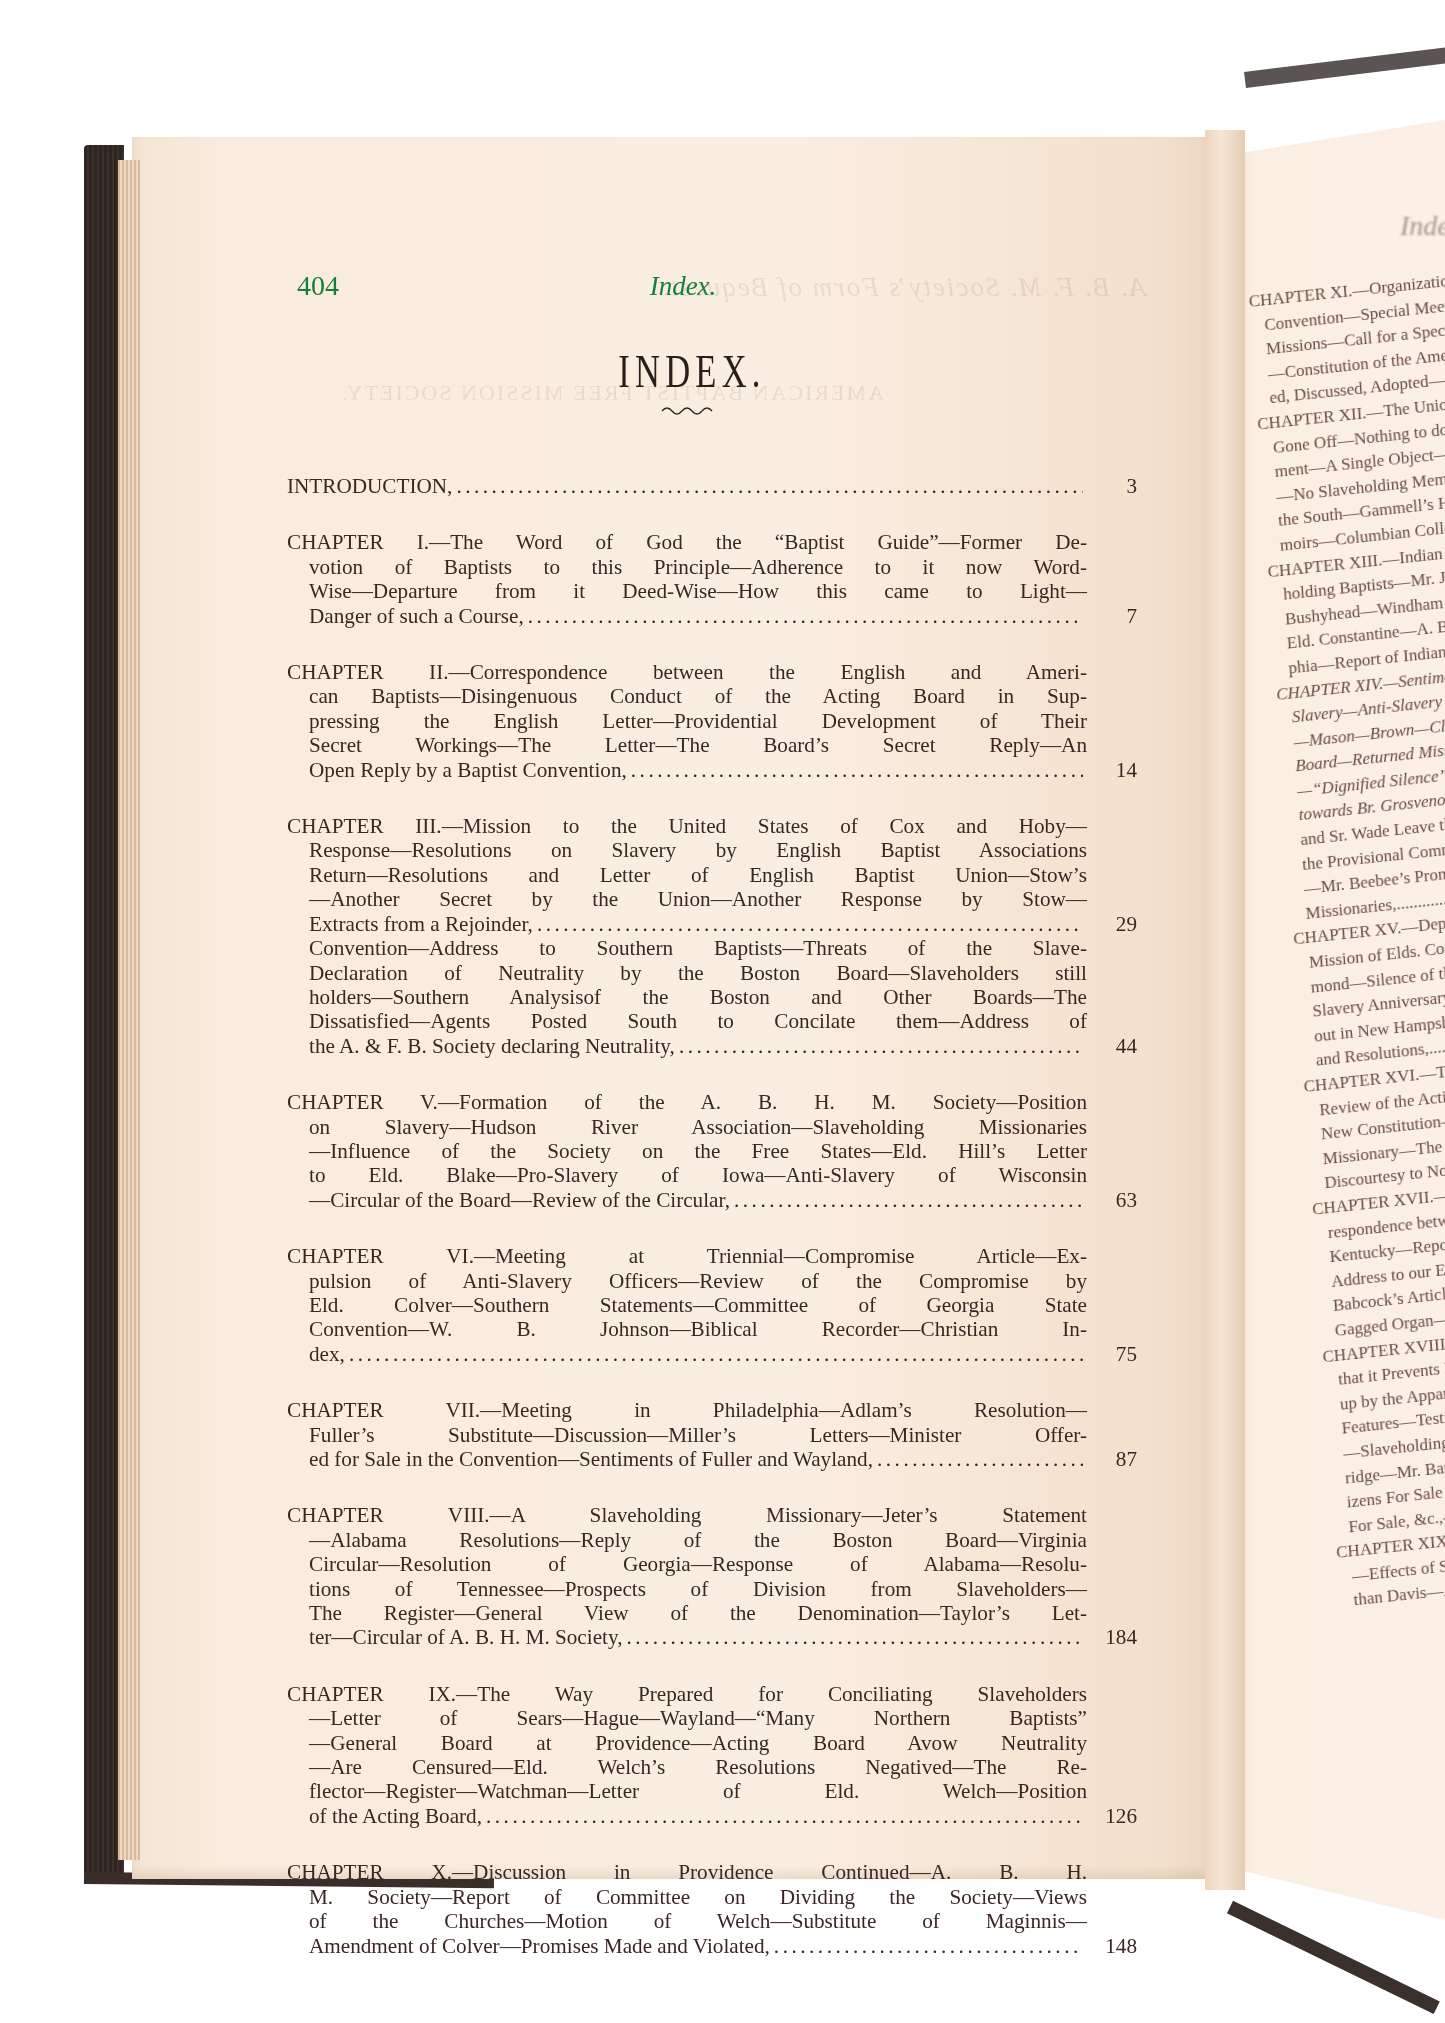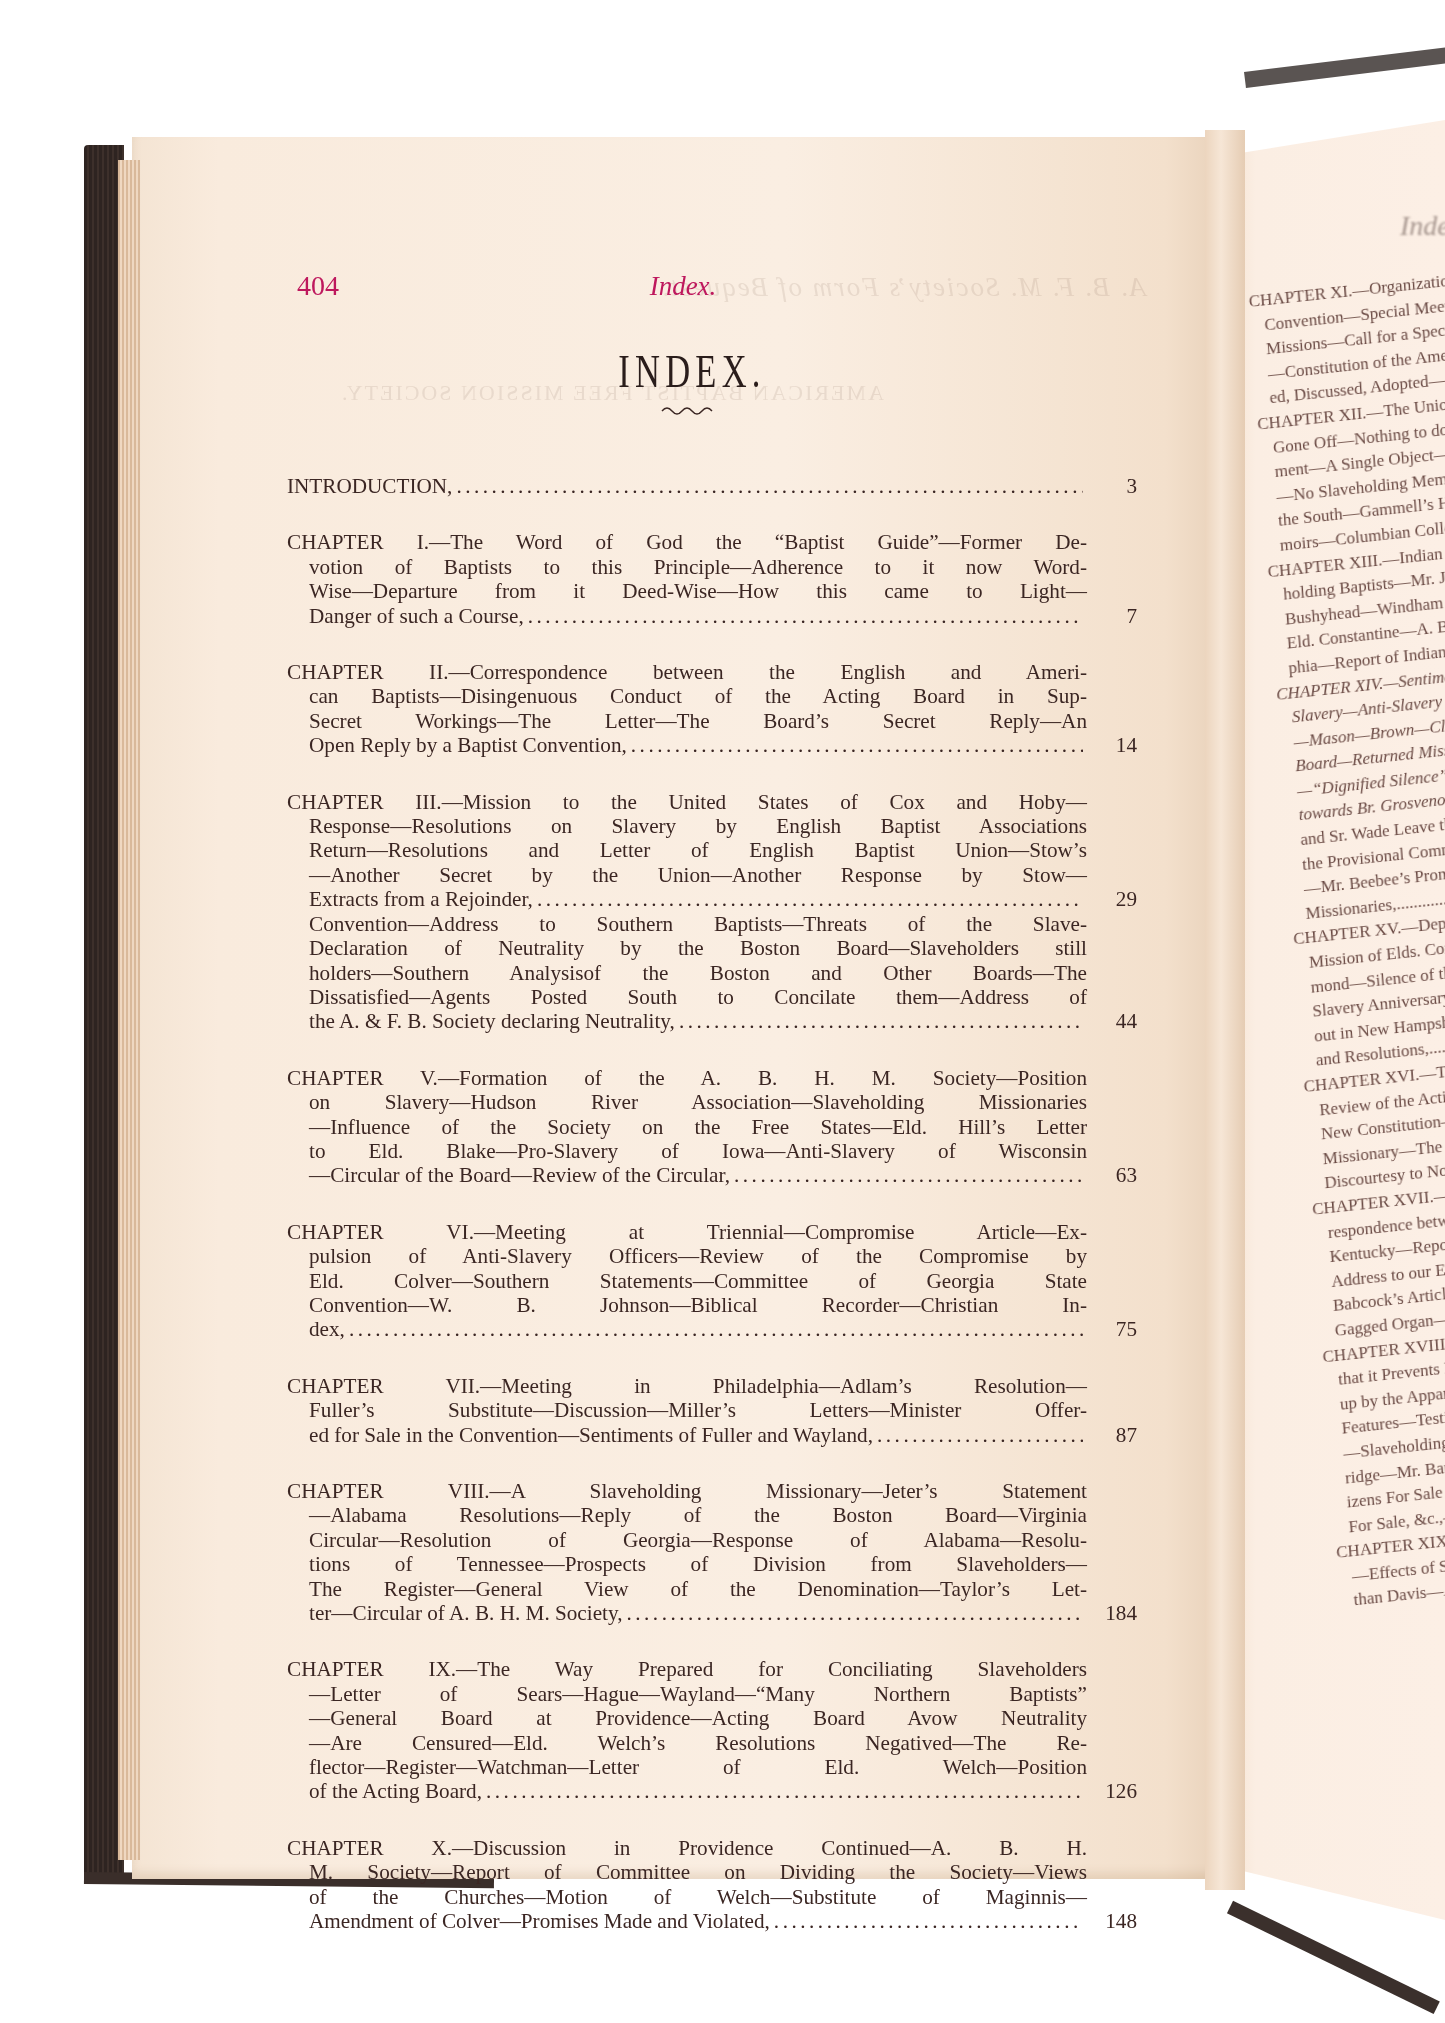--- a/index.html
+++ b/index.html
@@ -47,21 +47,21 @@
     background: linear-gradient(90deg, #f3e1cf, #fbeee3 15%, #fcefe5);
     clip-path: polygon(0 2%, 100% 0, 100% 100%, 0 97%);
   }
   
   .ghost {
     position: absolute; color: rgba(120,95,80,0.13); font-size: 27px;
   }
   
   .running-head {
     position: absolute; left: 297px; top: 270px; width: 790px;
-    display: flex; align-items: baseline; color: #be185d;
+    display: flex; align-items: baseline; color: #15803d;
   }
   .folio { font-size: 28px; font-family: "Liberation Serif", serif; }
   .running-title {
     flex: 1; text-align: center; font-style: italic; font-size: 27px; margin-right: 60px;
   }
   .main-title {
     position: absolute; left: 297px; top: 345px; width: 790px; text-align: center;
     font-size: 46px; letter-spacing: 7px; color: #2a1d1b;
     transform: scaleX(0.75); transform-origin: center;
   }
@@ -145,20 +145,21 @@
       <span class="entry-line">Wise—Departure from it Deed-Wise—How this came to Light—</span>
       <span class="entry-line last">
         <span class="txt">Danger of such a Course,</span>
         <span class="leader">........................................................................................................................................................................................................</span>
       </span>
       <span class="pg">7</span>
     </div>
     <div class="entry">
       <span class="entry-line first">CHAPTER II.—Correspondence between the English and Ameri-</span>
       <span class="entry-line">can Baptists—Disingenuous Conduct of the Acting Board in Sup-</span>
+      <span class="entry-line">pressing the English Letter—Providential Development of Their</span>
       <span class="entry-line">Secret Workings—The Letter—The Board’s Secret Reply—An</span>
       <span class="entry-line last">
         <span class="txt">Open Reply by a Baptist Convention,</span>
         <span class="leader">........................................................................................................................................................................................................</span>
       </span>
       <span class="pg">14</span>
     </div>
     <div class="entry">
       <span class="entry-line first">CHAPTER III.—Mission to the United States of Cox and Hoby—</span>
       <span class="entry-line">Response—Resolutions on Slavery by English Baptist Associations</span>

